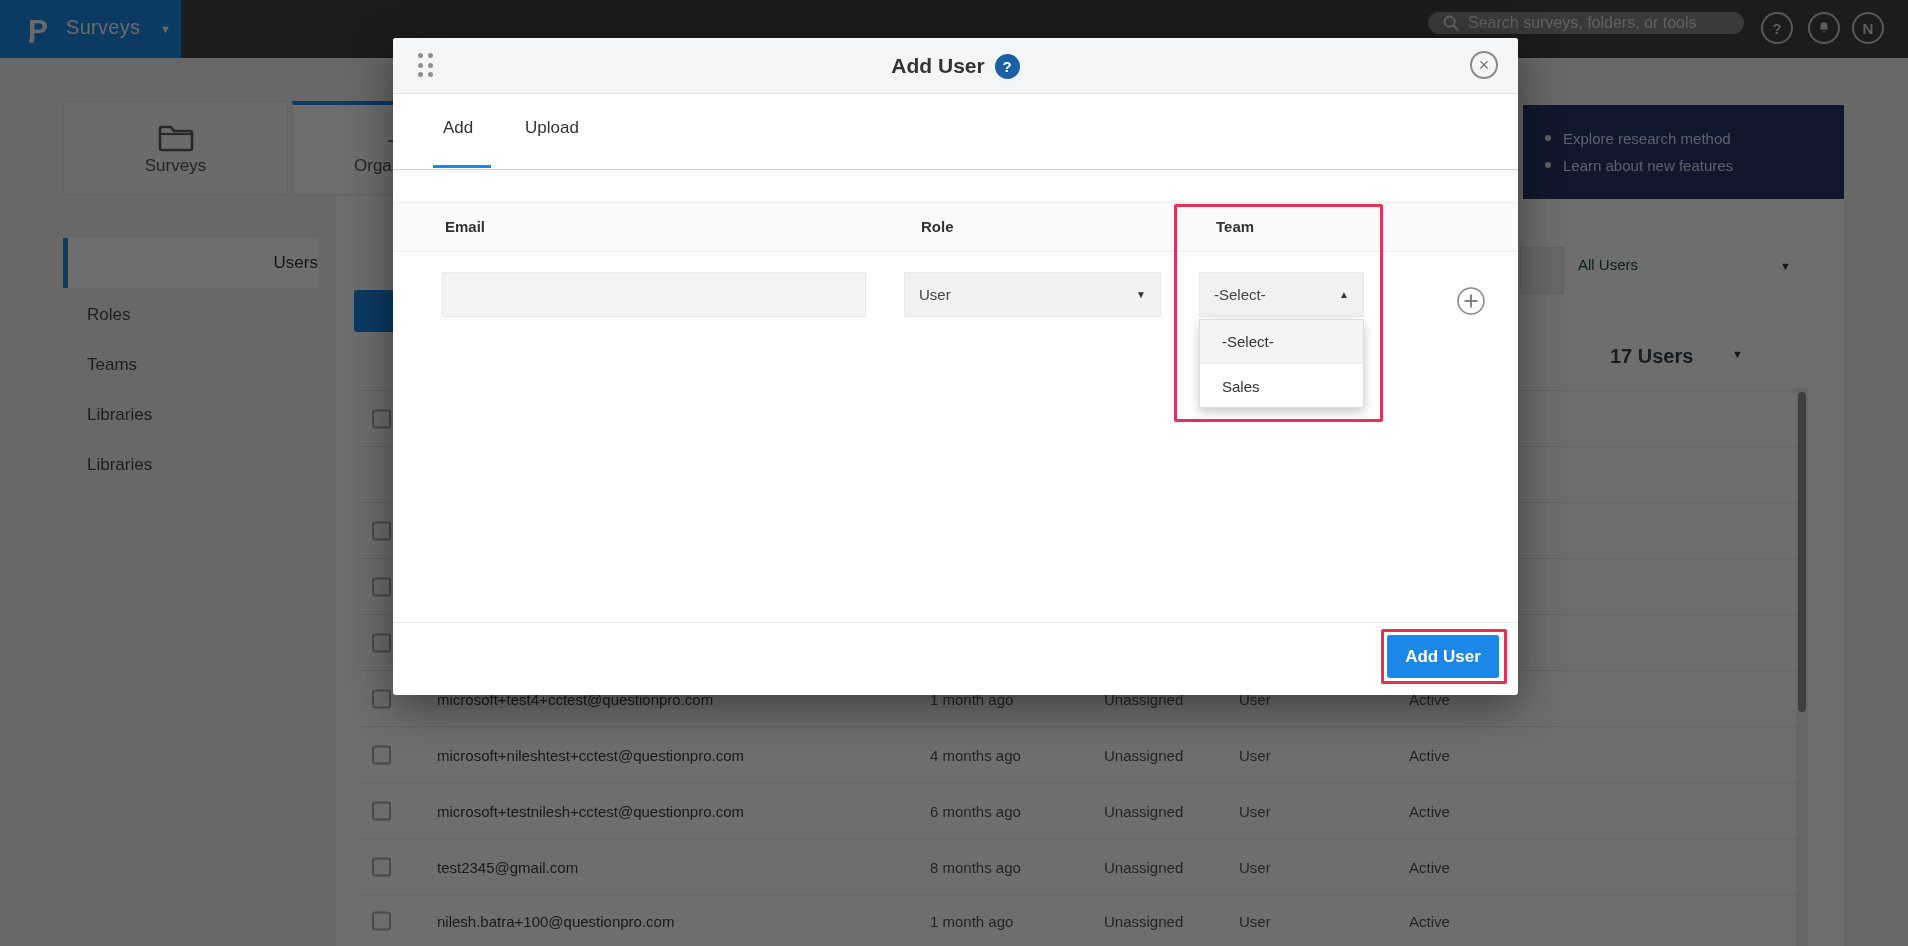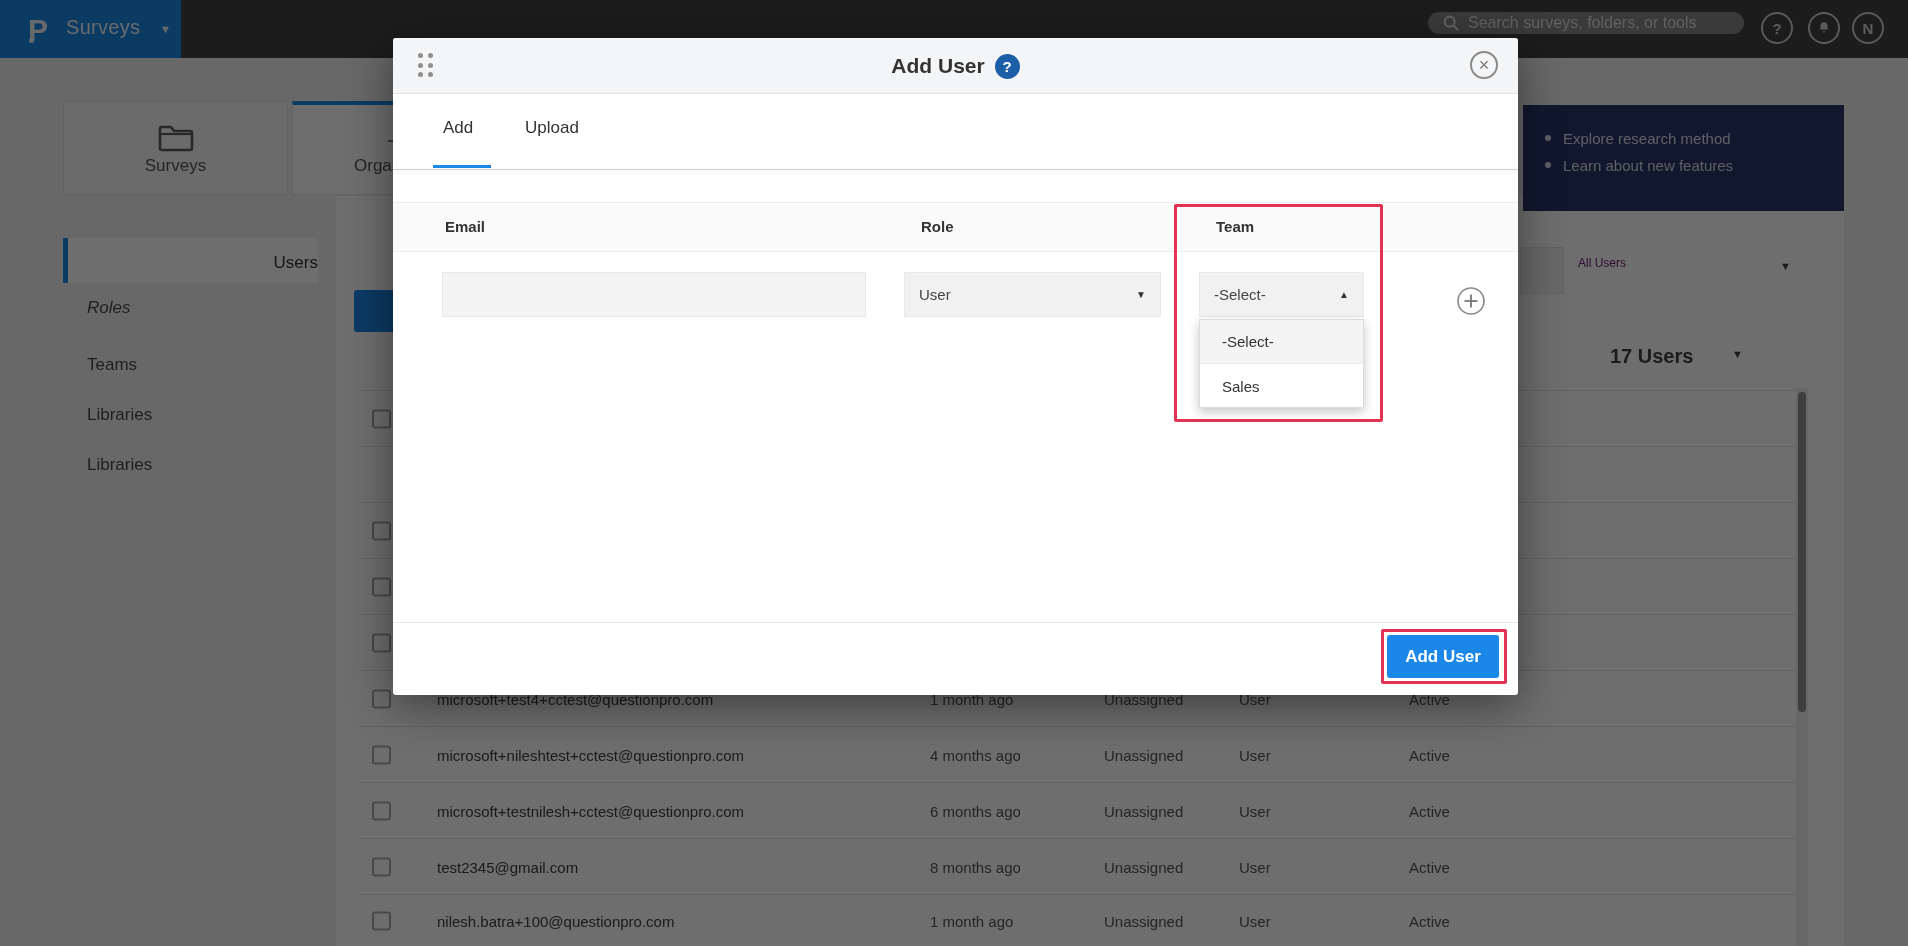--- a/index.html
+++ b/index.html
@@ -20,30 +20,30 @@
 
   .panel { position:absolute; left:336px; top:196px; width:1508px; height:750px; background:#ffffff; }
 
   .tab-card { position:absolute; top:101px; height:94px; background:#f8f8f8; border:1px solid #e4e4e4; }
   .tab-card.active { background:#ffffff; border-top:4px solid #1b87e6; }
   .tab-card .t-label { position:absolute; left:0; right:0; bottom:18px; text-align:center; font-size:17px; color:#555; }
   .folder-ic { position:absolute; left:50%; top:22px; transform:translateX(-50%); }
   .org-label { position:absolute; left:61px; bottom:18px; font-size:17px; color:#555; white-space:nowrap; }
   .org-plus { position:absolute; left:94px; top:22px; font-size:24px; color:#666; }
 
-  .banner { position:absolute; left:1523px; top:105px; width:321px; height:106px; background:#28386b;text-align:center; }
+  .banner { position:absolute; left:1523px; top:105px; width:321px; height:94px; background:#28386b;text-align:center; }
   .banner .b-item { position:absolute; left:40px; font-size:15px; color:#d7deee; cursor:pointer; }
   .banner .b-dot { position:absolute; left:-18px; top:5px; width:6px; height:6px; border-radius:50%; background:#d7deee; }
 
   .side-item { position:absolute; left:63px; width:255px; height:50px; background:#f1f1f1; display:flex; align-items:center; padding-left:24px; font-size:17px; color:#4a4a4a; cursor:pointer; }
   .side-item.active { background:#ffffff; border-left:5px solid #1b87e6; padding-left:19px; color:#333; }
 
   .bg-adduser-btn { position:absolute; left:354px; top:290px; width:120px; height:42px; background:#1b87e6; border-radius:3px; }
   .mini-searchbox { position:absolute; left:1520px; top:247px; width:44px; height:47px; background:#f0f0f0; border:1px solid #e2e2e2; }
-  .filter-dd { position:absolute; left:1578px; top:256px; font-size:12px; color:#701a75; cursor:pointer; }
+  .filter-dd { position:absolute; left:1578px; top:256px; font-size:15px; color:#14532d; cursor:pointer; }
   .filter-caret { position:absolute; left:1780px; top:260px; font-size:11px; color:#3d4147; }
   .count-dd { position:absolute; left:1610px; top:345px; font-size:20px; font-weight:bold; color:#3d4147; cursor:pointer; }
   .count-caret { position:absolute; left:1732px; top:348px; font-size:11px; color:#3d4147; }
 
   .trow { position:absolute; left:360px; width:1436px; height:56px; border-top:1px solid #e5e5e5; }
   .cbx { position:absolute; left:12px; top:50%; transform:translateY(-50%); width:19px; height:19px; border:2px solid #aaa; border-radius:3px; background:#fdfdfd; cursor:pointer; }
   .cell { position:absolute; top:50%; transform:translateY(-50%); font-size:15px; color:#555; white-space:nowrap; }
   .cell.email { left:77px; color:#404040; text-decoration:none; cursor:pointer; }
   .cell.created { left:570px; } .cell.team { left:744px; } .cell.role { left:879px; } .cell.status { left:1049px; }
 
@@ -138,21 +138,21 @@
   </div>
 
   <div class="banner">
     <div class="b-item" style="top:25px;"><span class="b-dot"></span><span>Explore research method</span></div>
     <div class="b-item" style="top:52px;"><span class="b-dot"></span><span>Learn about new features</span></div>
   </div>
 
   <div class="side-item active" style="top:238px;justify-content:flex-end;">
       <span>Users</span>
     </div>
-  <div class="side-item" style="top:283px;font-style:italic;">
+  <div class="side-item" style="top:290px;">
       <span>Roles</span>
     </div>
   <div class="side-item" style="top:390px;">
       <span>Libraries</span>
     </div>
   <div class="side-item" style="top:340px;">
       <span>Teams</span>
     </div>
   <div class="side-item" style="top:440px;">
       <span>Libraries</span>

